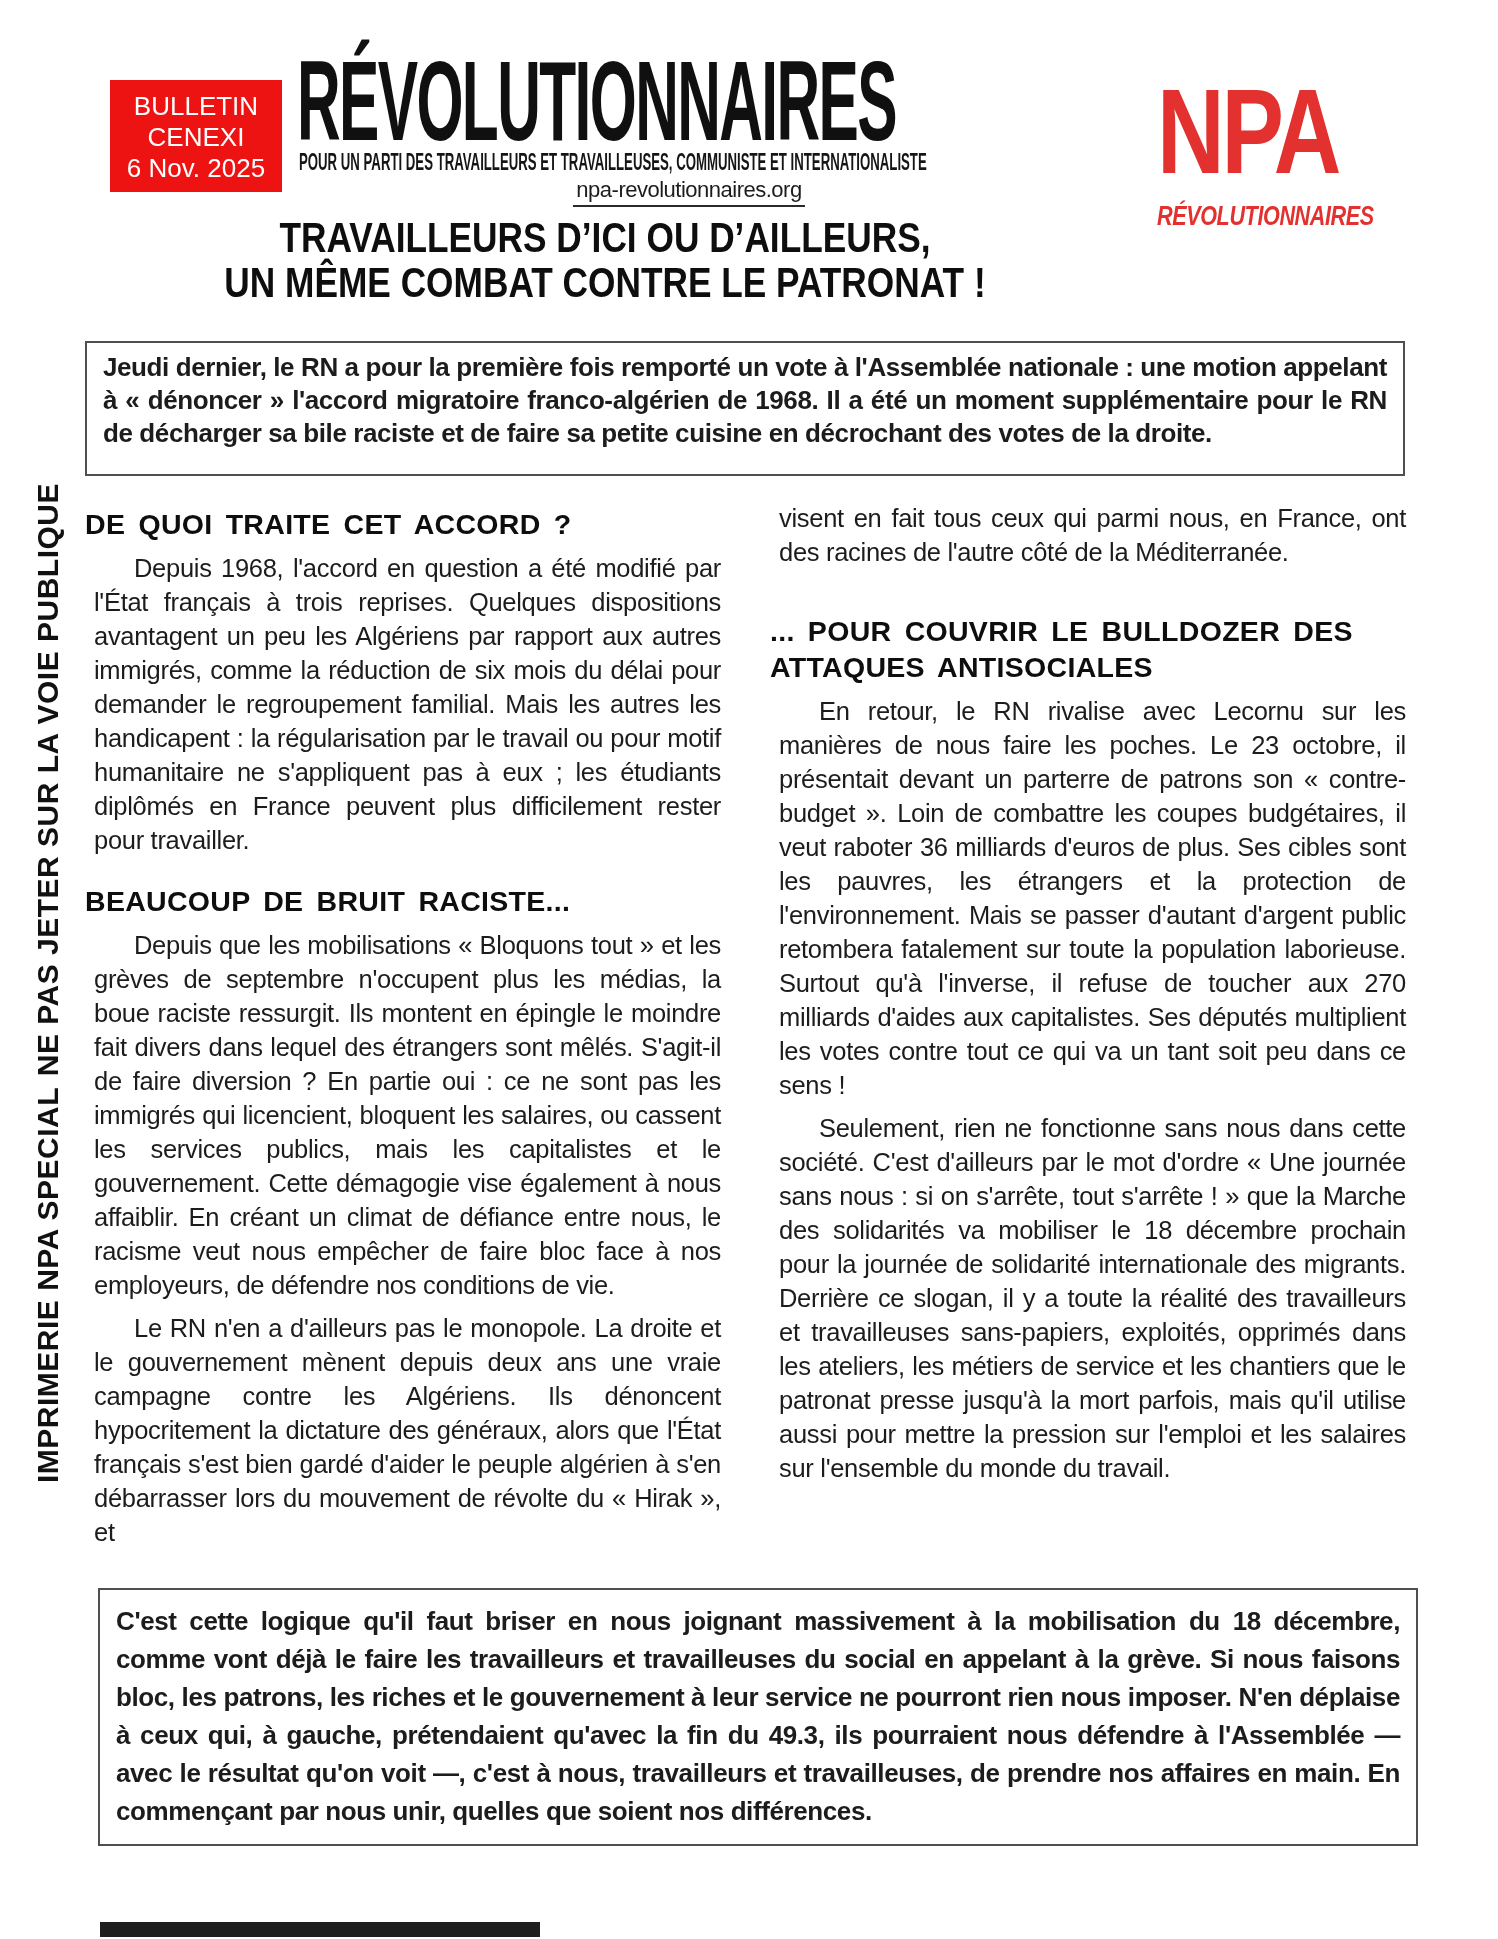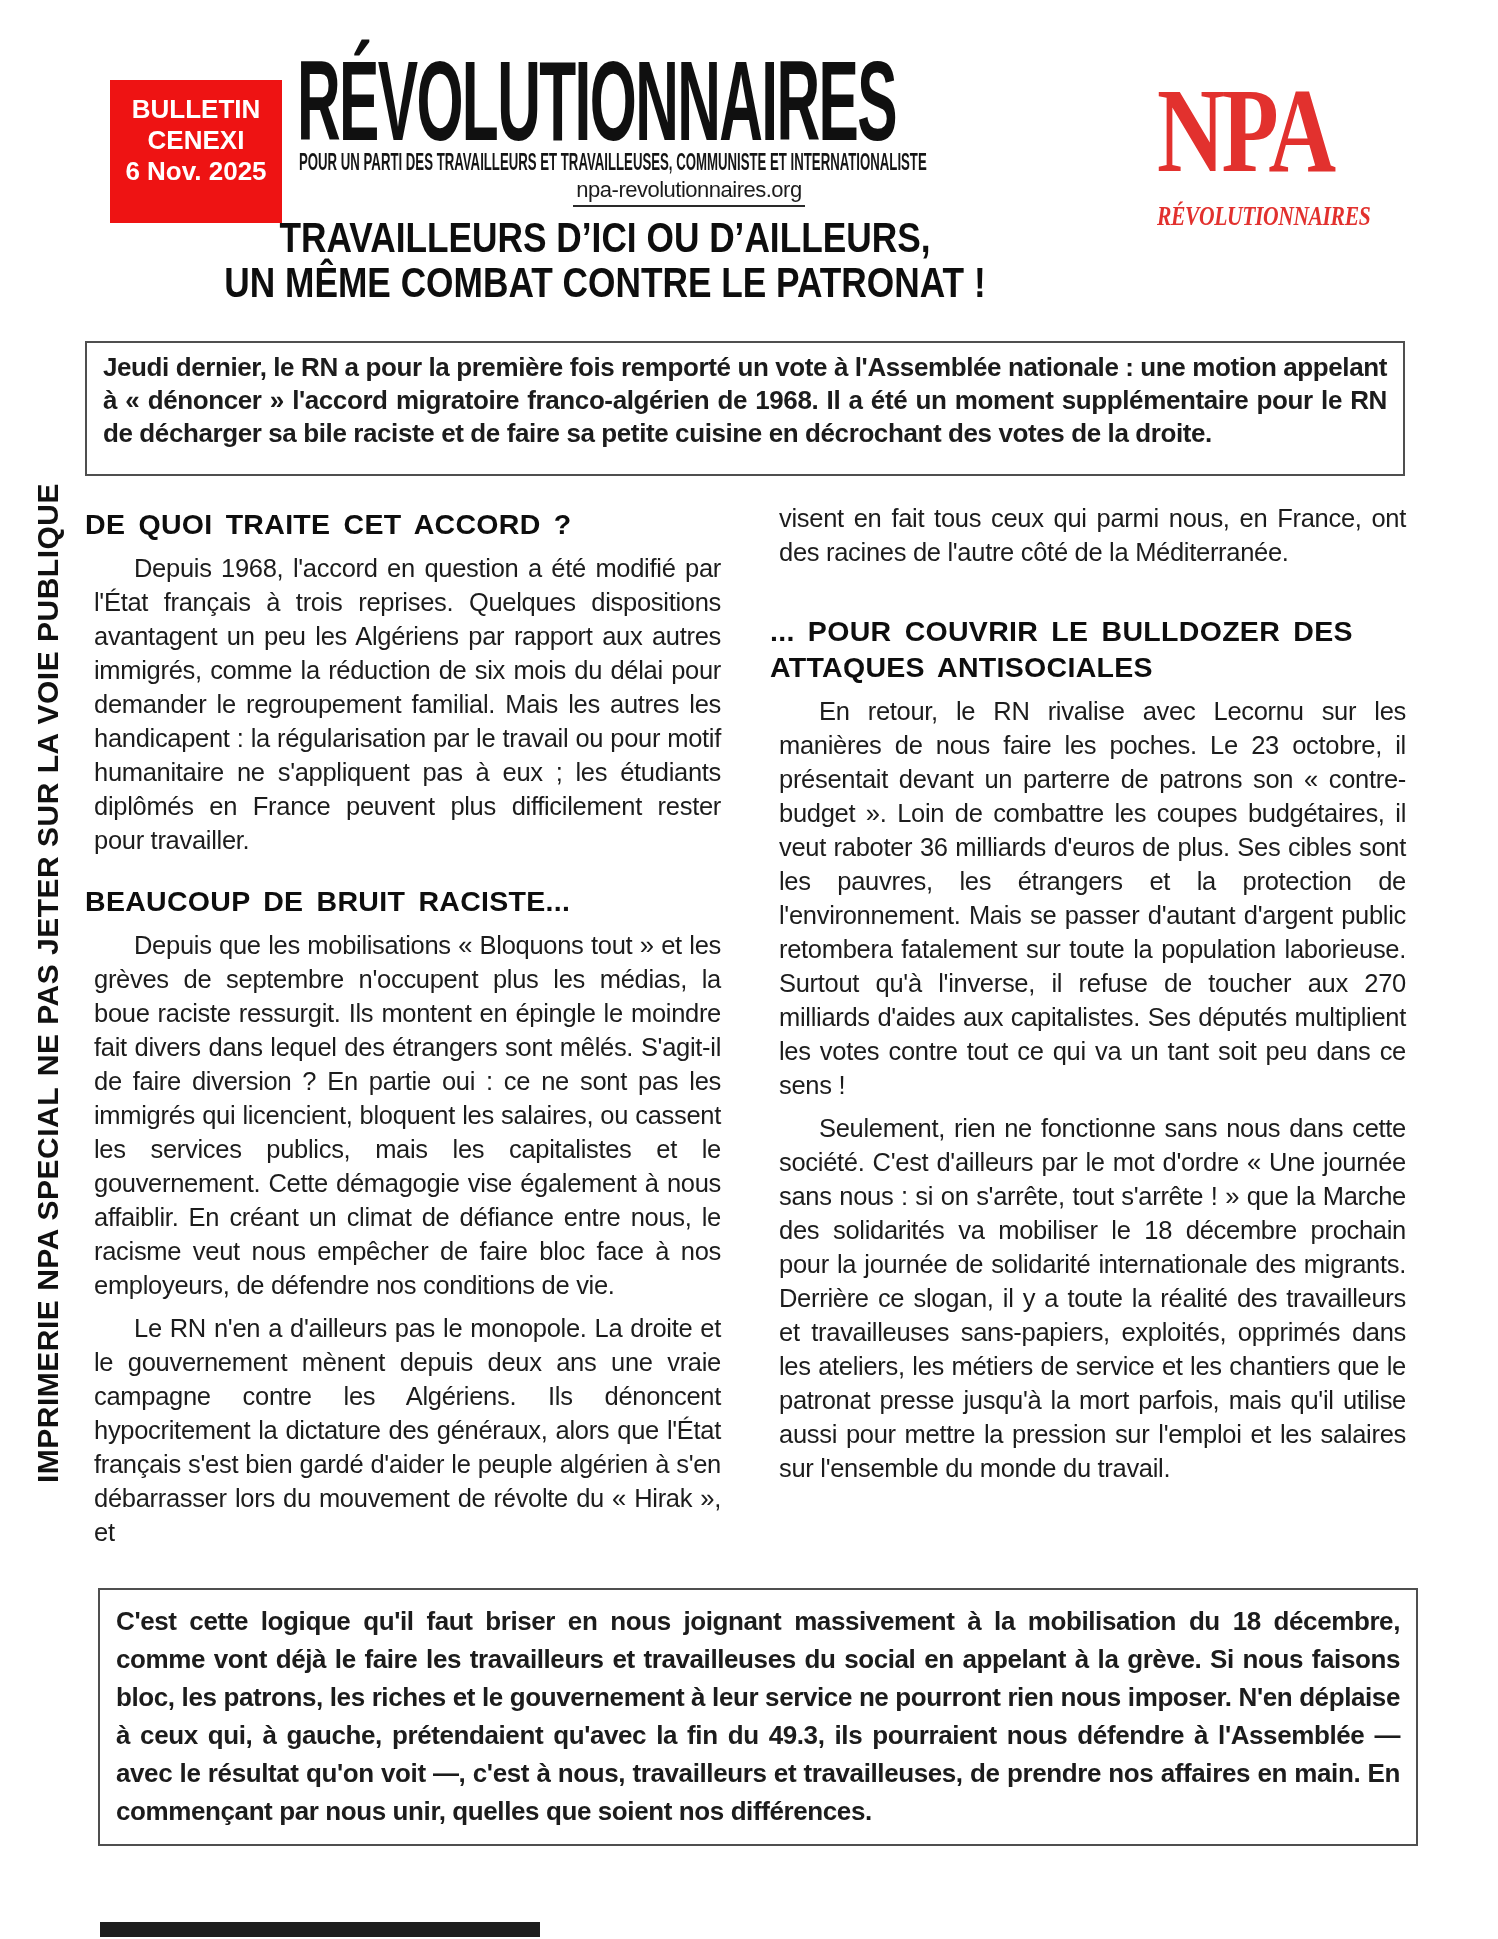--- a/index.html
+++ b/index.html
@@ -23,39 +23,39 @@
     position:absolute;left:-452px;top:965px;width:1000px;height:36px;
     transform:rotate(-90deg);transform-origin:center;
     display:flex;justify-content:space-between;align-items:center;
     font-weight:bold;font-size:30px;letter-spacing:0.5px;color:#111;
     white-space:nowrap;
   }
   .content{position:absolute;left:85px;top:45px;width:1330px;}
   
   .header{position:relative;height:168px;}
   .bulletin-box{
-    position:absolute;left:25px;top:35px;width:172px;height:143px;
+    position:absolute;left:25px;top:35px;width:172px;height:112px;
     background:var(--red);color:#ffffff;
-    display:flex;flex-direction:column;justify-content:flex-start;
+    display:flex;flex-direction:column;justify-content:center;
     padding:14px 6px 12px;box-sizing:border-box;
-    text-align:center;font-weight:bold;font-size:26px;white-space:nowrap;
+    text-align:center;font-weight:normal;font-size:26px;white-space:nowrap;
   }
   .masthead-title{
     position:absolute;left:212px;top:-4px;
     font-size:114px;font-weight:bold;line-height:1.05;letter-spacing:-3px;
     transform:scaleX(.53);transform-origin:left top;white-space:nowrap;color:#101010;
   }
   .masthead-subtitle{
     position:absolute;left:214px;top:103px;
     font-size:24px;font-weight:bold;letter-spacing:0;
     transform:scaleX(.55);transform-origin:left top;white-space:nowrap;color:#151515;
   }
   .site-url{position:absolute;left:414px;top:132px;width:380px;text-align:center;font-size:22px;letter-spacing:-0.5px;}
   .site-url span{border-bottom:2px solid #2a2a2a;padding:0 3px 3px;}
-  .npa-logo{position:absolute;left:1072px;top:26px;color:var(--npa-red);font-family:Liberation Serif, serif;}
+  .npa-logo{position:absolute;left:1072px;top:26px;color:var(--npa-red);}
   .npa-acronym{
     font-size:120px;font-weight:bold;line-height:1;letter-spacing:-4px;
     transform:scaleX(.78);transform-origin:left top;white-space:nowrap;
   }
   .npa-tagline{
     font-size:27px;font-weight:bold;font-style:italic;letter-spacing:-0.5px;
     transform:scaleX(.8);transform-origin:left top;white-space:nowrap;margin-top:10px;
   }
   
   .headline{

